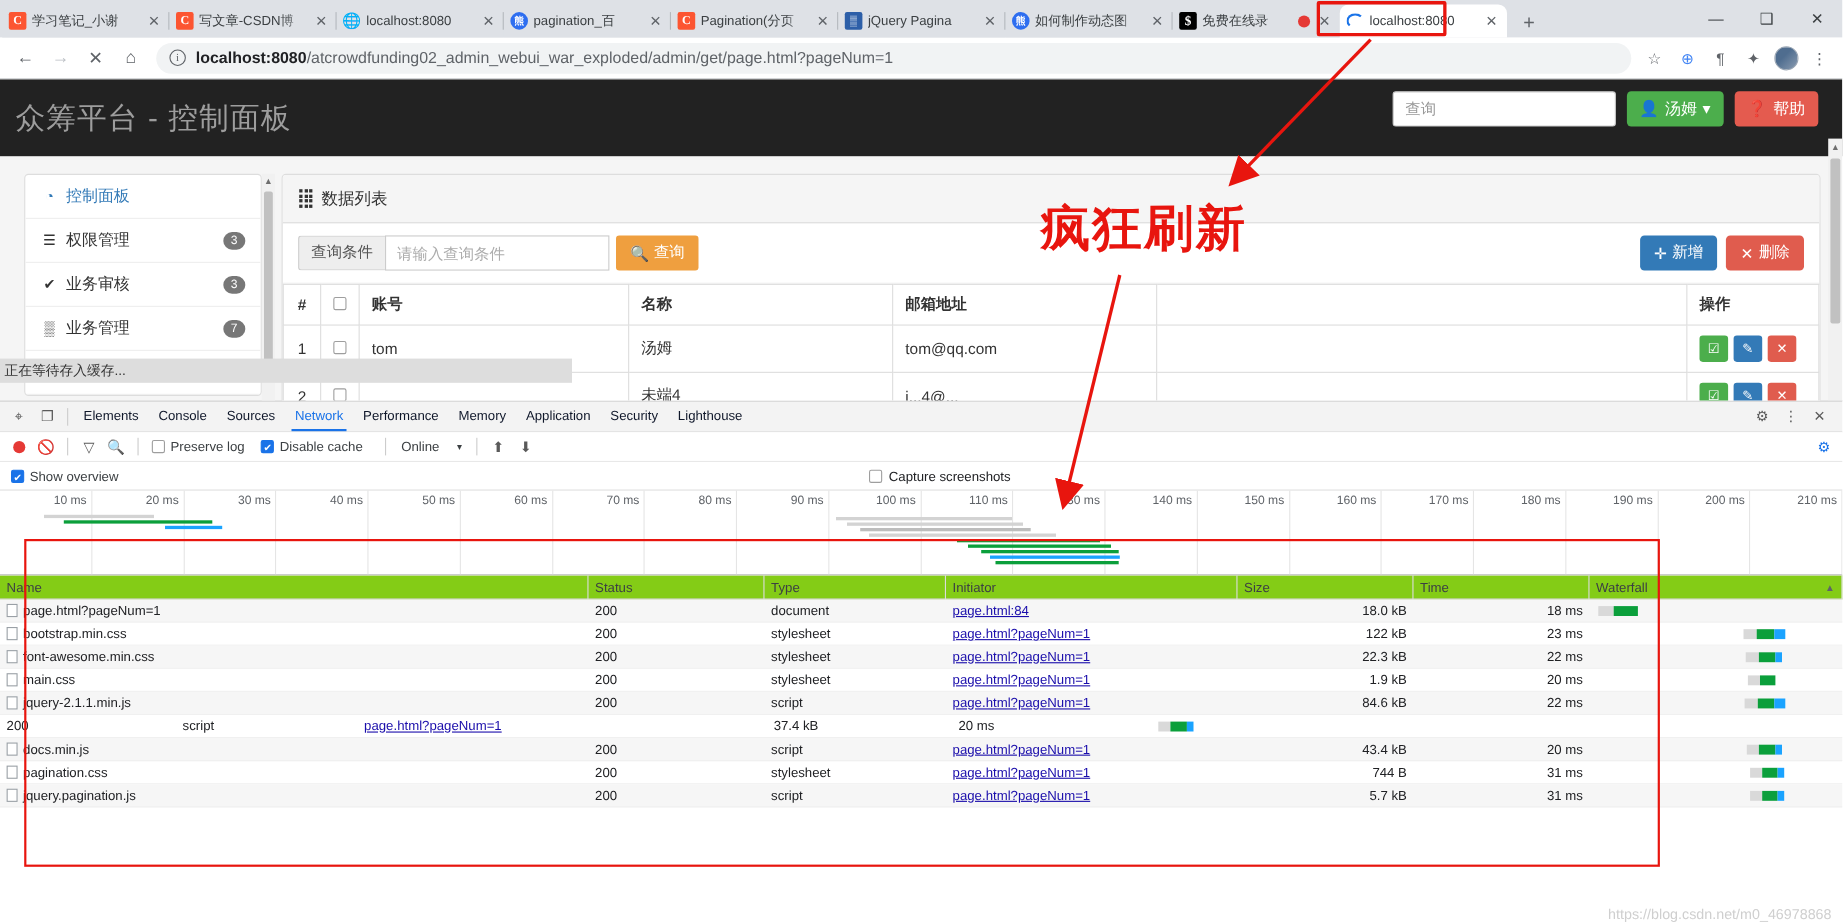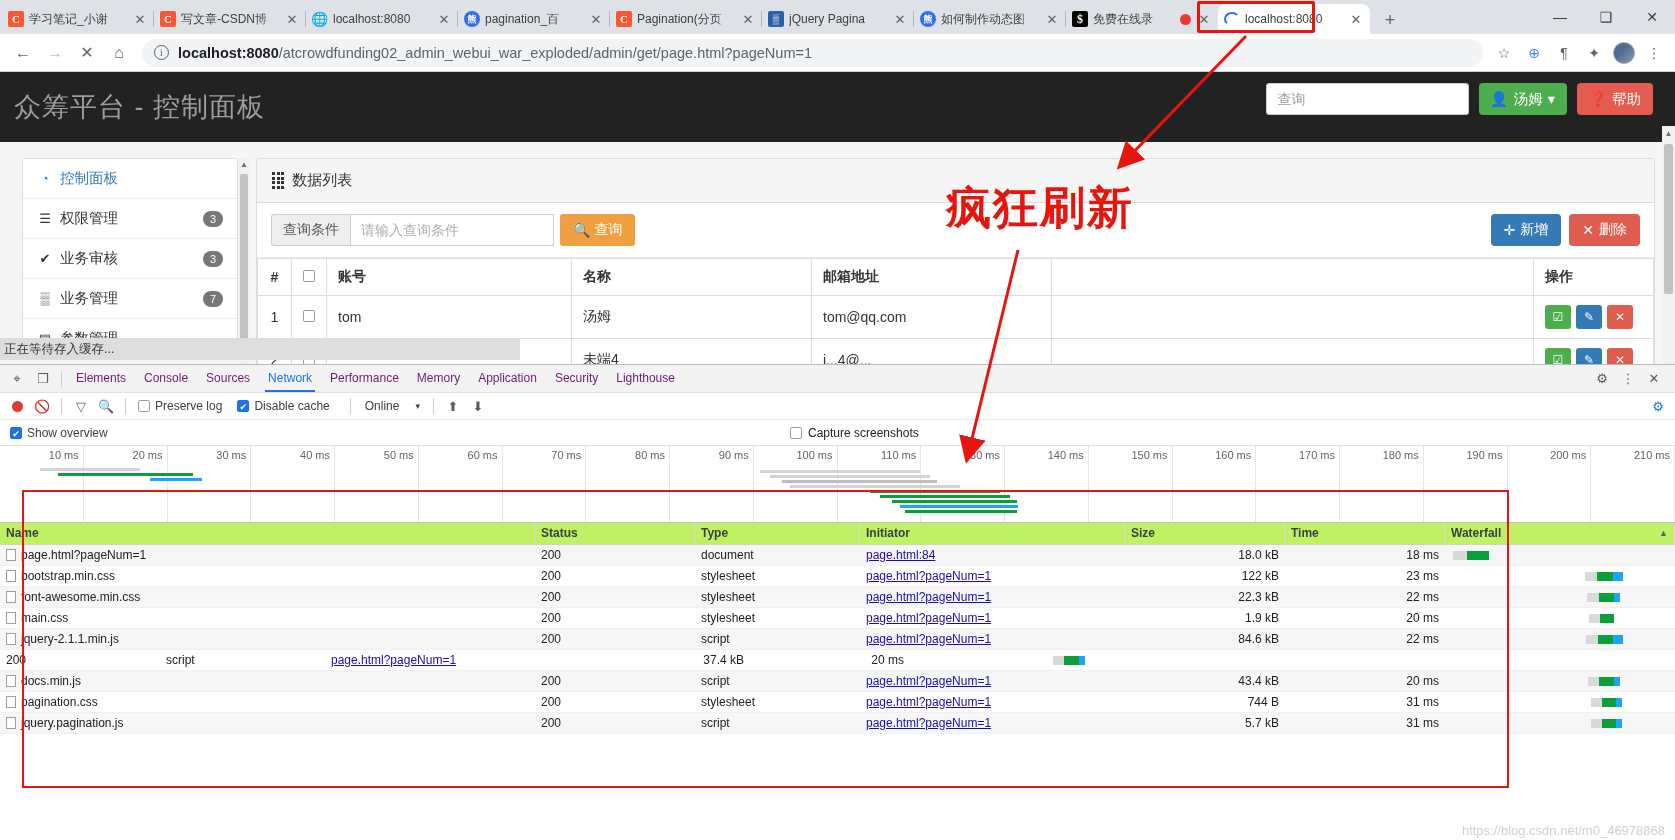--- a/index.html
+++ b/index.html
@@ -230,21 +230,21 @@
   }
   .page-scroll-right .thumb {
     position: absolute; left: 2px; top: 18px; width: 9px; height: 150px;
     background: #c1c1c1; border-radius: 2px;
   }
   .psr-arrow {
     position: absolute; left: 0; top: 0; width: 13px; height: 15px;
     font-size: 8px; color: #6e6e6e; text-align: center; line-height: 15px;
   }
   .status-bubble {
-    position: absolute; left: 0; bottom: 4px; height: 22px; width: 520px;
+    position: absolute; left: 0; bottom: 16px; height: 22px; width: 520px;
     background: #ddd; display: flex; align-items: center; padding-left: 4px;
     font-size: 12.5px; color: #333;
   }
 
   
   .anno-text {
     position: absolute; left: 946px; top: 178px; font-size: 45px;
     color: #e8150e; font-weight: bold; letter-spacing: 2px;
     font-family: "Liberation Sans", sans-serif; z-index: 50;
   }
@@ -259,21 +259,21 @@
     height: 28px; border-bottom: 1px solid #e0e0e0; display: flex;
     align-items: center; padding: 0 4px; background: #f3f3f3;
   }
   .dt-iconbtn {
     width: 26px; height: 26px; display: flex; align-items: center;
     justify-content: center; color: #5a5a5a; font-size: 13px;
   }
   .dt-sep { width: 1px; height: 16px; background: #ccc; margin: 0 5px; }
   .dt-tab {
     padding: 0 9px; height: 27px; line-height: 27px; font-size: 12px;
-    color: #701a75; position: relative;
+    color: #0f172a; position: relative;
   }
   .dt-tab.sel { color: #1a73e8; }
   .dt-tab.sel::after {
     content: ""; position: absolute; left: 6px; right: 6px; bottom: 0;
     height: 2px; background: #1a73e8;
   }
   .dt-tabbar-right {
     margin-left: auto; display: flex; align-items: center; padding-right: 4px;
   }
   .dt-toolbar {
@@ -308,22 +308,22 @@
   .ov-tick {
     flex: 1 1 0; border-right: 1px solid #e5e5e5; position: relative;
   }
   .ov-tick span {
     position: absolute; right: 4px; top: 3px; font-size: 11px; color: #5f6368;
     white-space: nowrap;
   }
   .ov-bars { position: absolute; left: 0; top: 22px; right: 0; bottom: 0; }
   .ov-bar { position: absolute; height: 3px; }
   .reqtable-head {
-    height: 22px; background: #bef264; border-bottom: 1px solid #d0d0d0;
-    display: flex; align-items: flex-end; font-size: 12px; color: #3c4043; font-weight: bold;
+    height: 22px; background: #84cc16; border-bottom: 1px solid #d0d0d0;
+    display: flex; align-items: flex-start; font-size: 12px; color: #3c4043;
   }
   .rh {
     border-right: 1px solid #dcdcdc; height: 22px; line-height: 22px;
     padding: 0 6px; overflow: hidden; white-space: nowrap;
   }
   .reqrow {
     height: 21px; display: flex; align-items: center; font-size: 12px;
     color: #202124; border-bottom: 1px solid #f0f0f0;
   }
   .reqrow:nth-child(odd) { background: #f6f6f6; }

